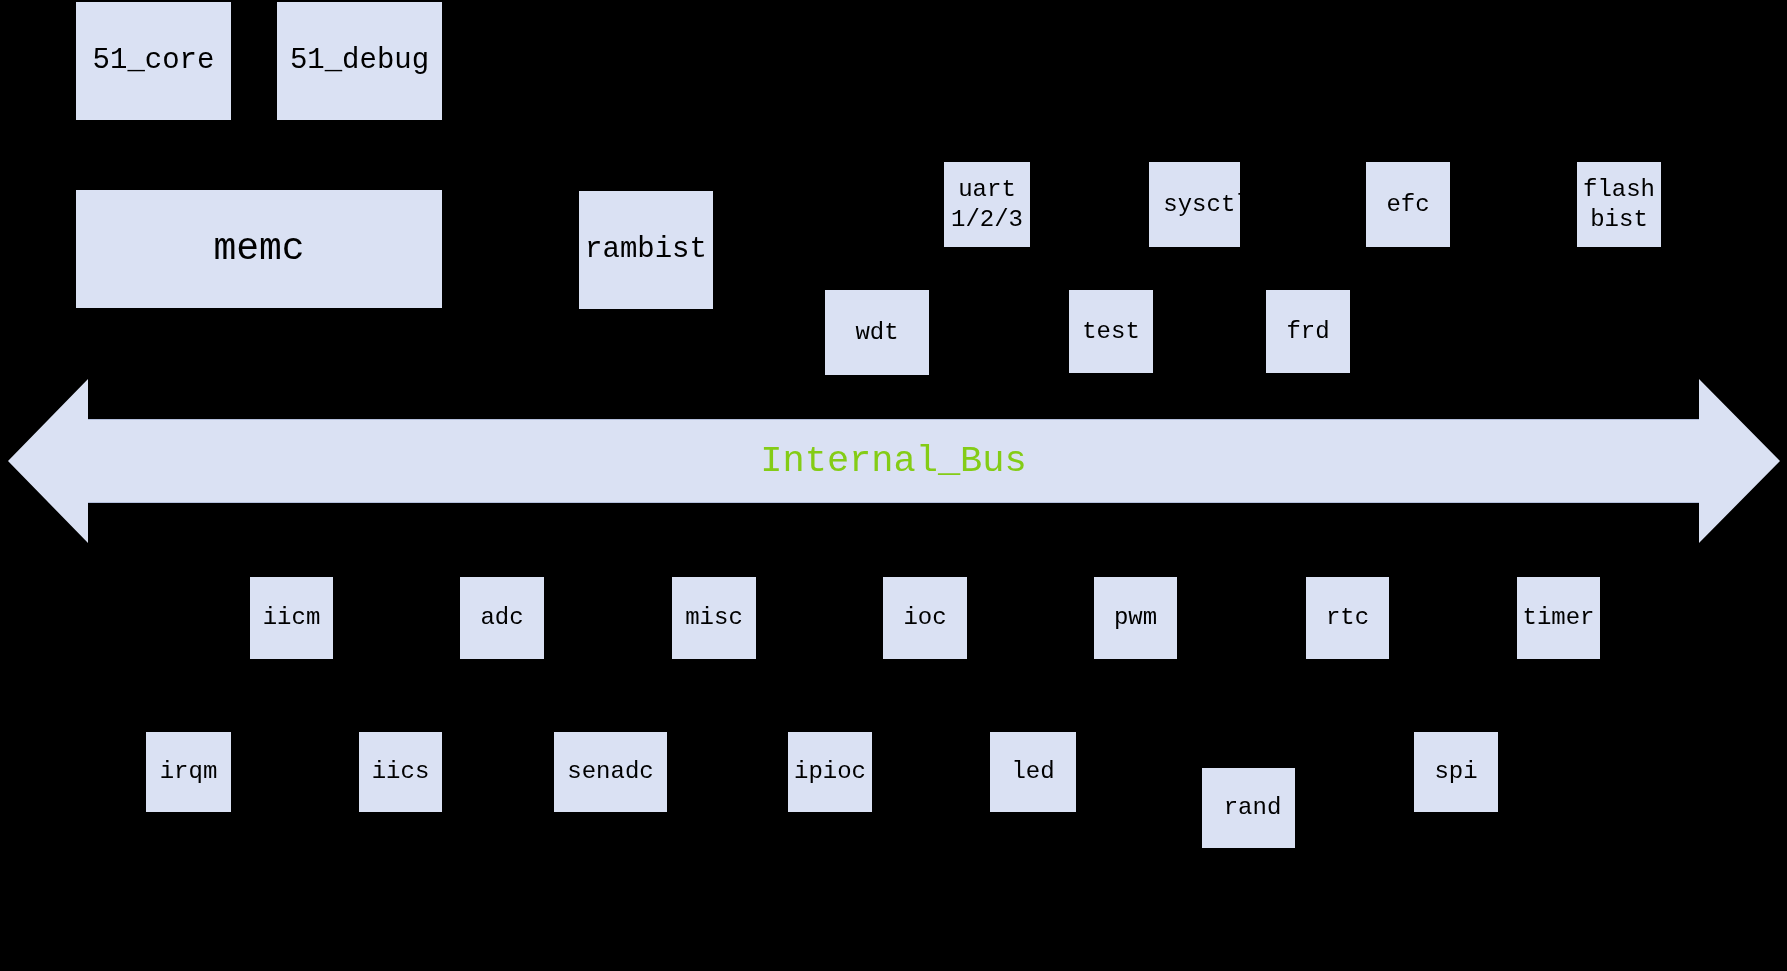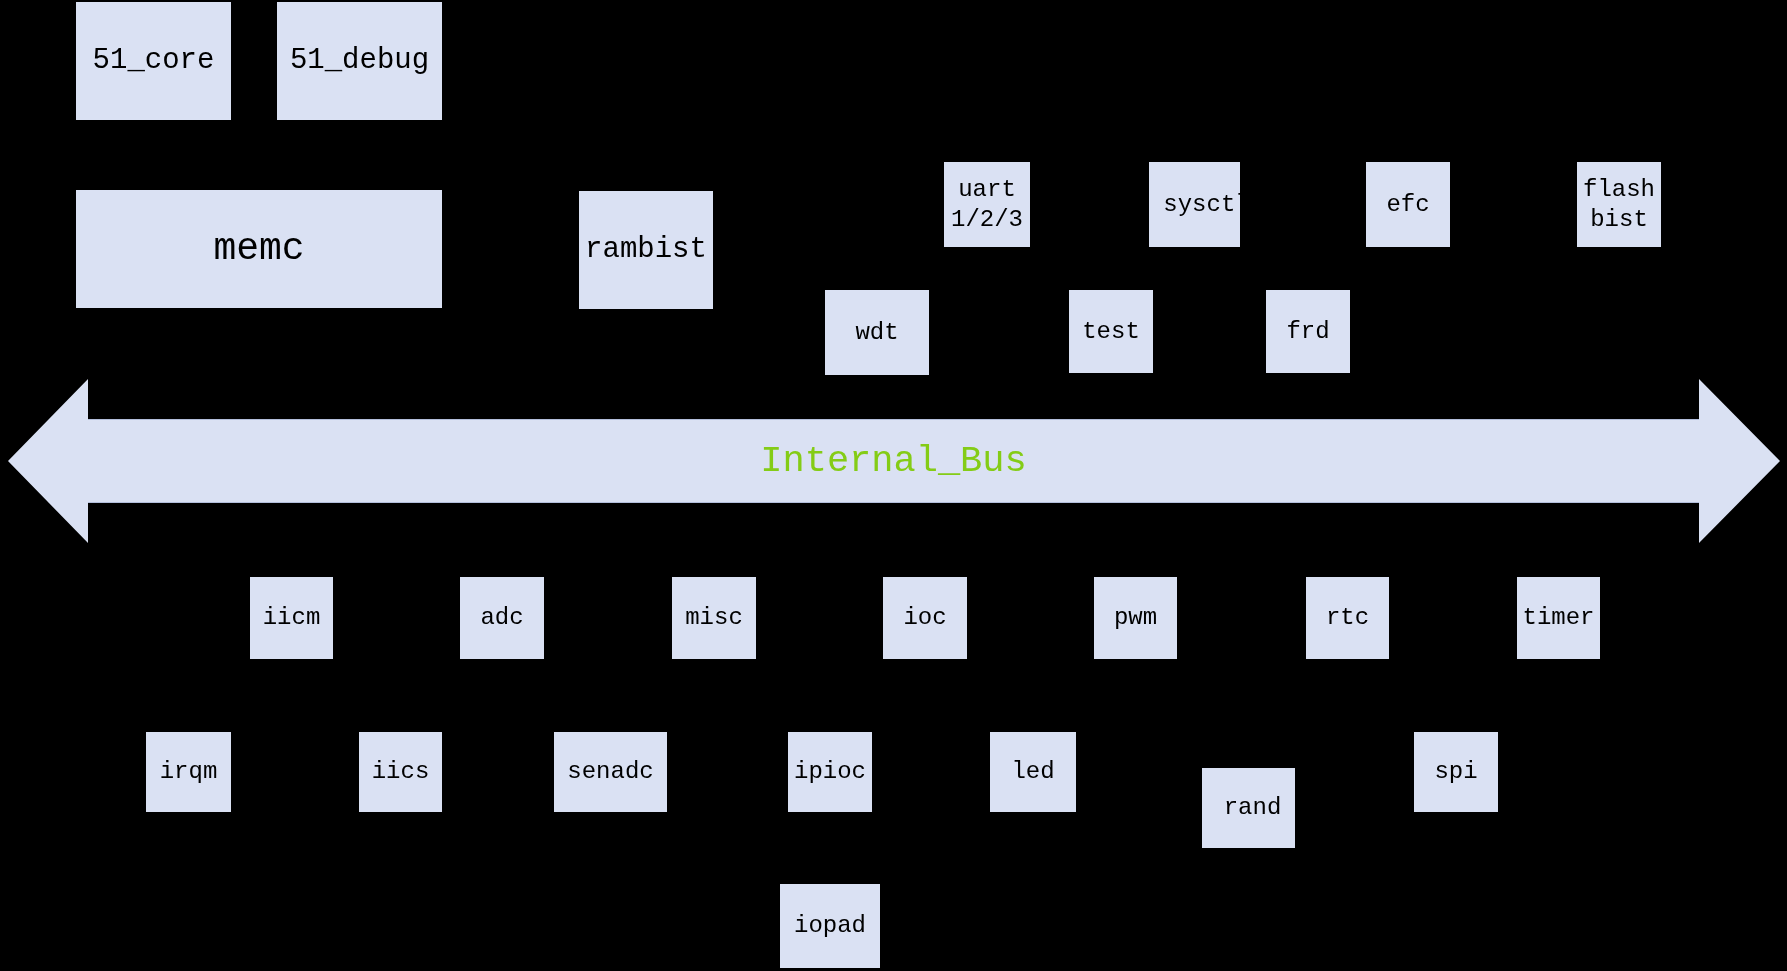--- a/index.html
+++ b/index.html
@@ -87,15 +87,14 @@
   <div class="block fs24" style="left:1517px; top:577px; width:83px; height:82px;">timer</div>
 
   <div class="block fs24" style="left:146px; top:732px; width:85px; height:80px;">irqm</div>
   <div class="block fs24" style="left:359px; top:732px; width:83px; height:80px;">iics</div>
   <div class="block fs24" style="left:554px; top:732px; width:113px; height:80px;">senadc</div>
   <div class="block fs24" style="left:788px; top:732px; width:84px; height:80px;">ipioc</div>
   <div class="block fs24" style="left:990px; top:732px; width:86px; height:80px;">led</div>
   <div class="block fs24" style="left:1202px; top:768px; width:93px; height:80px;padding-left:8px;">rand</div>
   <div class="block fs24" style="left:1414px; top:732px; width:84px; height:80px;">spi</div>
 
-  <div class="block fs24" style="left:780px; top:884px; width:100px; height:84px;">iopad</div>
 
 </div>
 
 </body></html>

